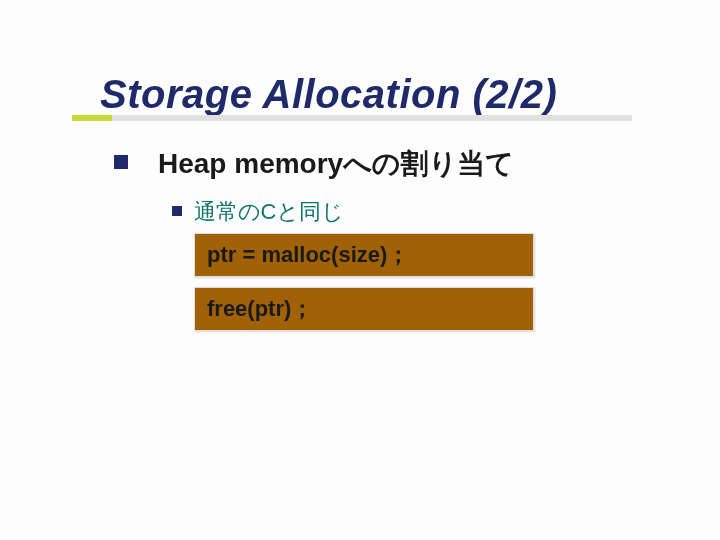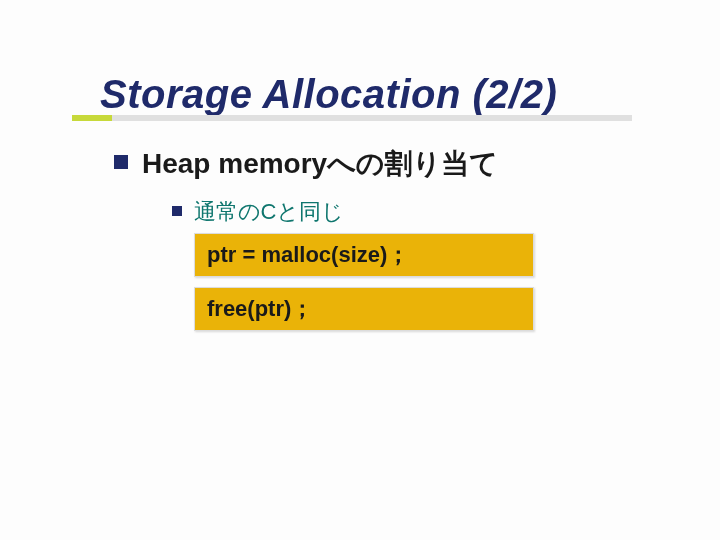--- a/index.html
+++ b/index.html
@@ -31,21 +31,21 @@
     font-size: 40px;
     font-weight: bold;
     font-style: italic;
     color: #1f2a6a;
     font-family: Verdana, Arial, sans-serif;
     letter-spacing: 0.5px;
   }
   .level1 {
     display: flex;
     align-items: flex-start;
-    gap: 14px;
+    gap: 30px;
     margin-top: 22px;
     margin-left: 14px;
   }
   .bullet1 {
     width: 14px;
     height: 14px;
     background: #1f2a6a;
     margin-top: 10px;
     flex-shrink: 0;
   }
@@ -71,21 +71,21 @@
   }
   .level2-text {
     font-size: 22px;
     color: #0f766e;
     font-family: "MS Gothic", Verdana, Arial, sans-serif;
   }
   .code-block {
     margin-left: 94px;
     margin-top: 6px;
     margin-bottom: 10px;
-    background: #eab308;
+    background: #a16207;
     border: 1px solid #dcdcdc;
     box-shadow: 1px 1px 2px rgba(0,0,0,0.15);
     padding: 6px 12px;
     width: 340px;
     font-family: Verdana, Arial, sans-serif;
     font-size: 22px;
     font-weight: bold;
     color: #1a1a1a;
   }
 </style>

